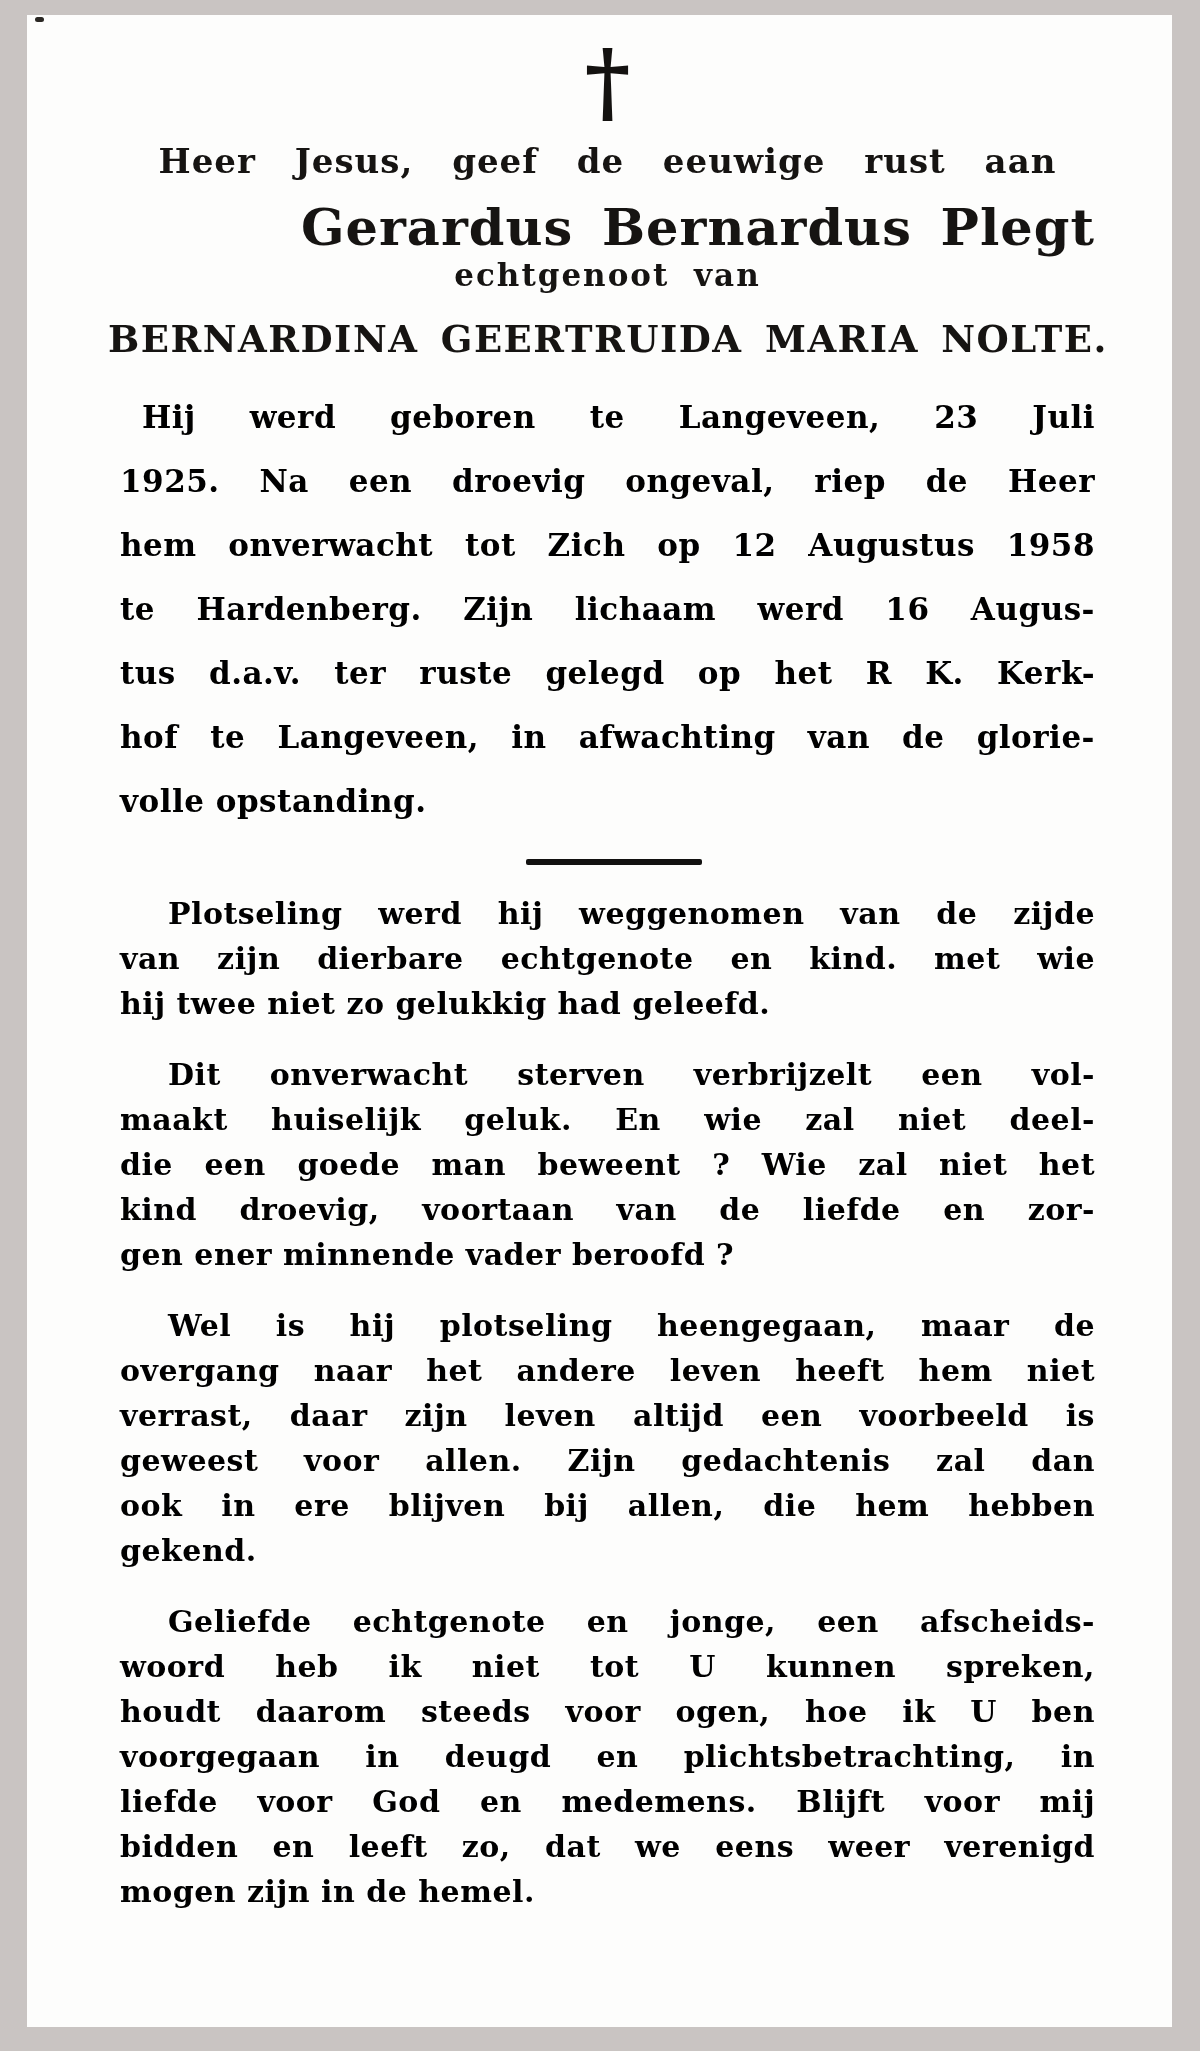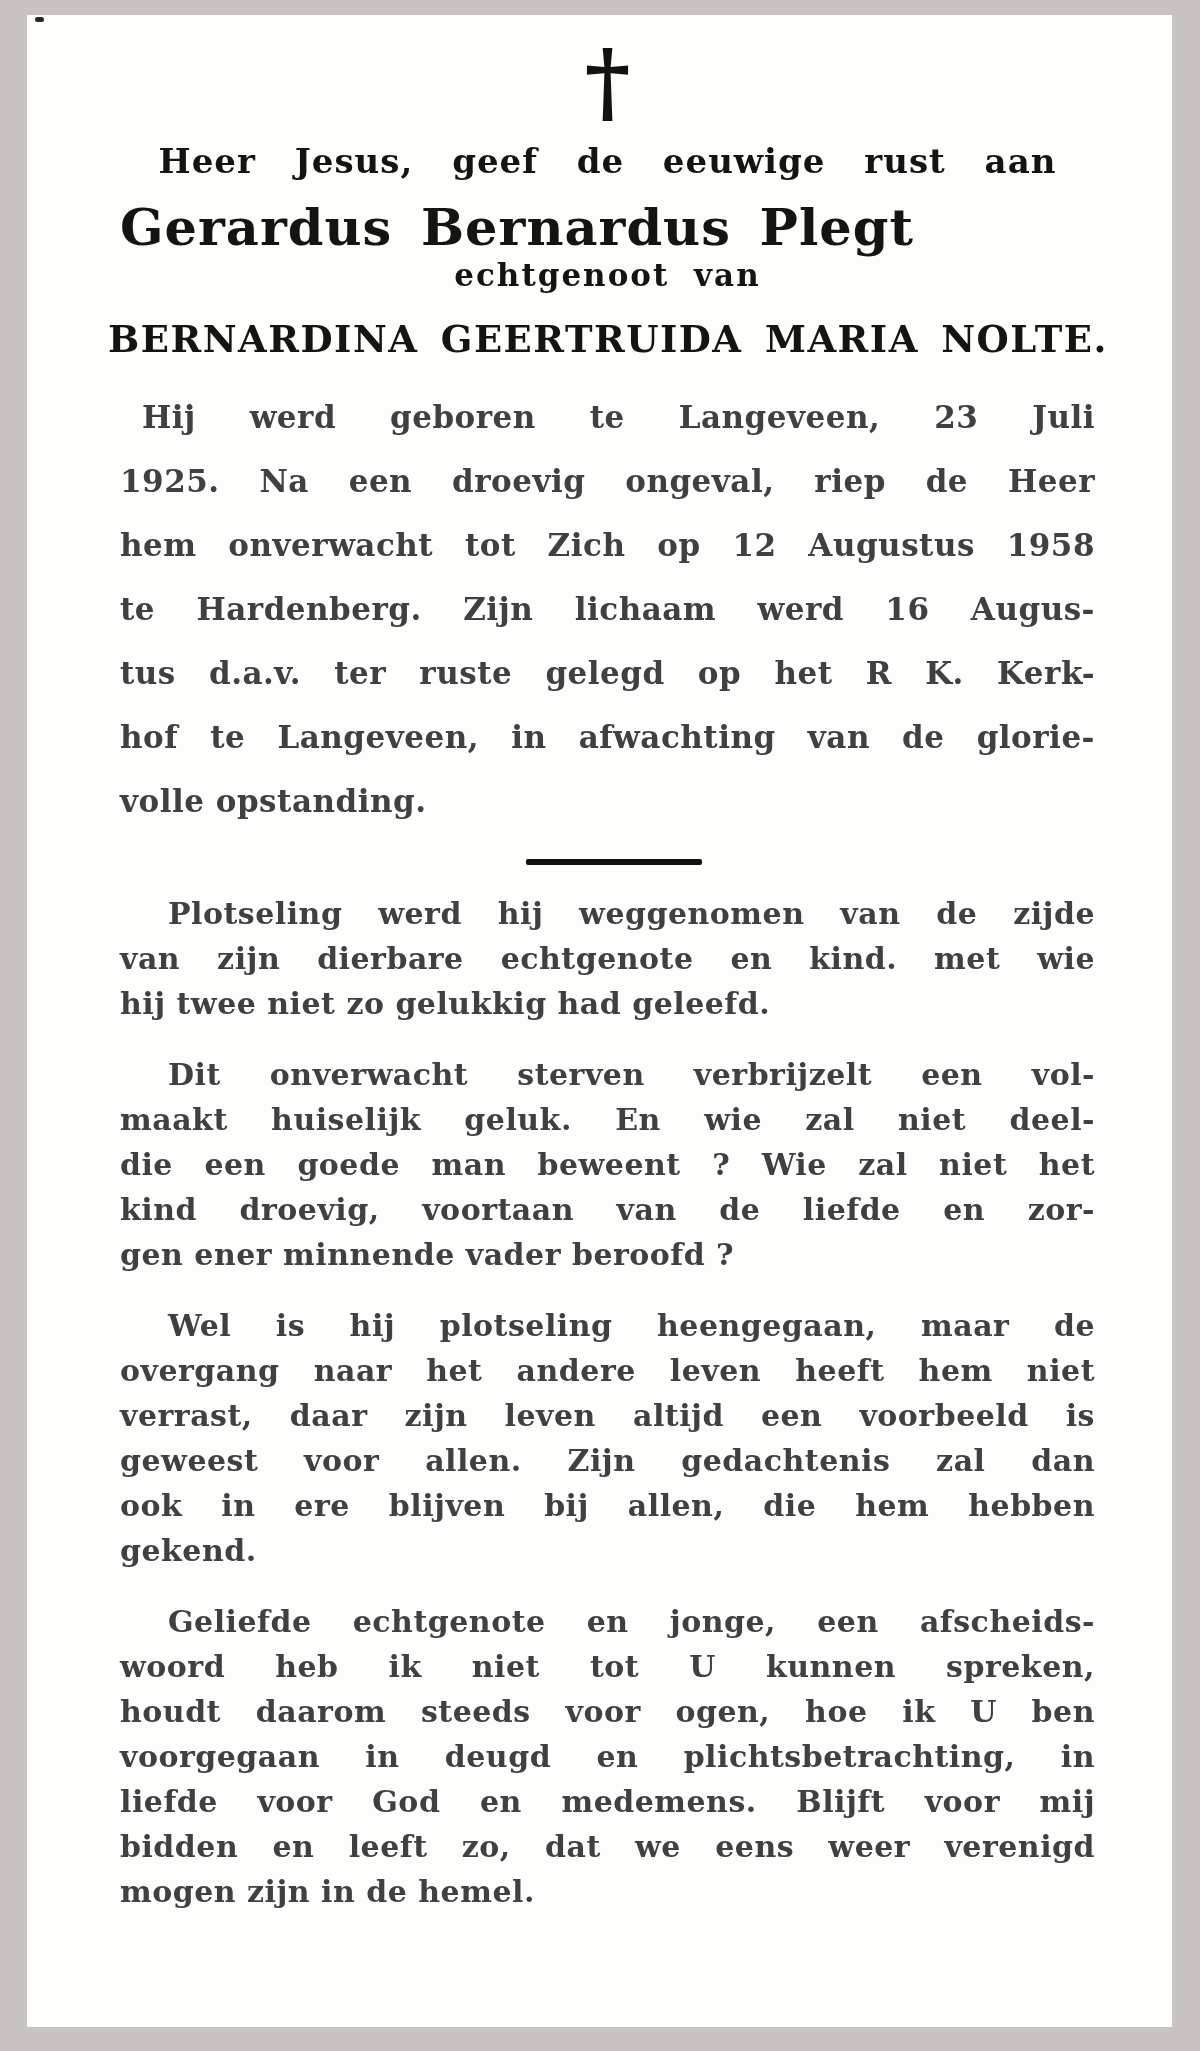--- a/index.html
+++ b/index.html
@@ -36,21 +36,21 @@
     font-size: 34px;
     font-weight: bold;
     text-align: center;
     word-spacing: 26px;
     letter-spacing: 1px;
     white-space: nowrap;
   }
   .name {
     font-size: 51px;
     font-weight: bold;
-    text-align: left;
+    text-align: right;
     margin: 16px 0 0 0;
     letter-spacing: 1px;
     word-spacing: 10px;
     white-space: nowrap;
   }
   .relation {
     font-size: 31px;
     font-weight: bold;
     text-align: center;
     word-spacing: 12px;
@@ -62,21 +62,21 @@
     margin-top: 24px;
     margin-left: -12px;
     margin-right: -12px;
     letter-spacing: 1.5px;
     word-spacing: 8px;
     white-space: nowrap;
   }
   .para {
     font-weight: bold;
     letter-spacing: 0.5px;
-    color: #404040;
+    color: #000000;
   }
   .p1 { font-size: 31px; line-height: 64px; margin-top: 24px; }
   .pn { font-size: 30px; line-height: 45px; margin-top: 26px; }
   .ln { text-align: justify; text-align-last: justify; white-space: normal; }
   .ln.last { text-align: left; text-align-last: left; }
   .ind1 { text-indent: 22px; }
   .ind2 { text-indent: 48px; }
   .divider {
     width: 176px; height: 6px;
     background: #121110;

